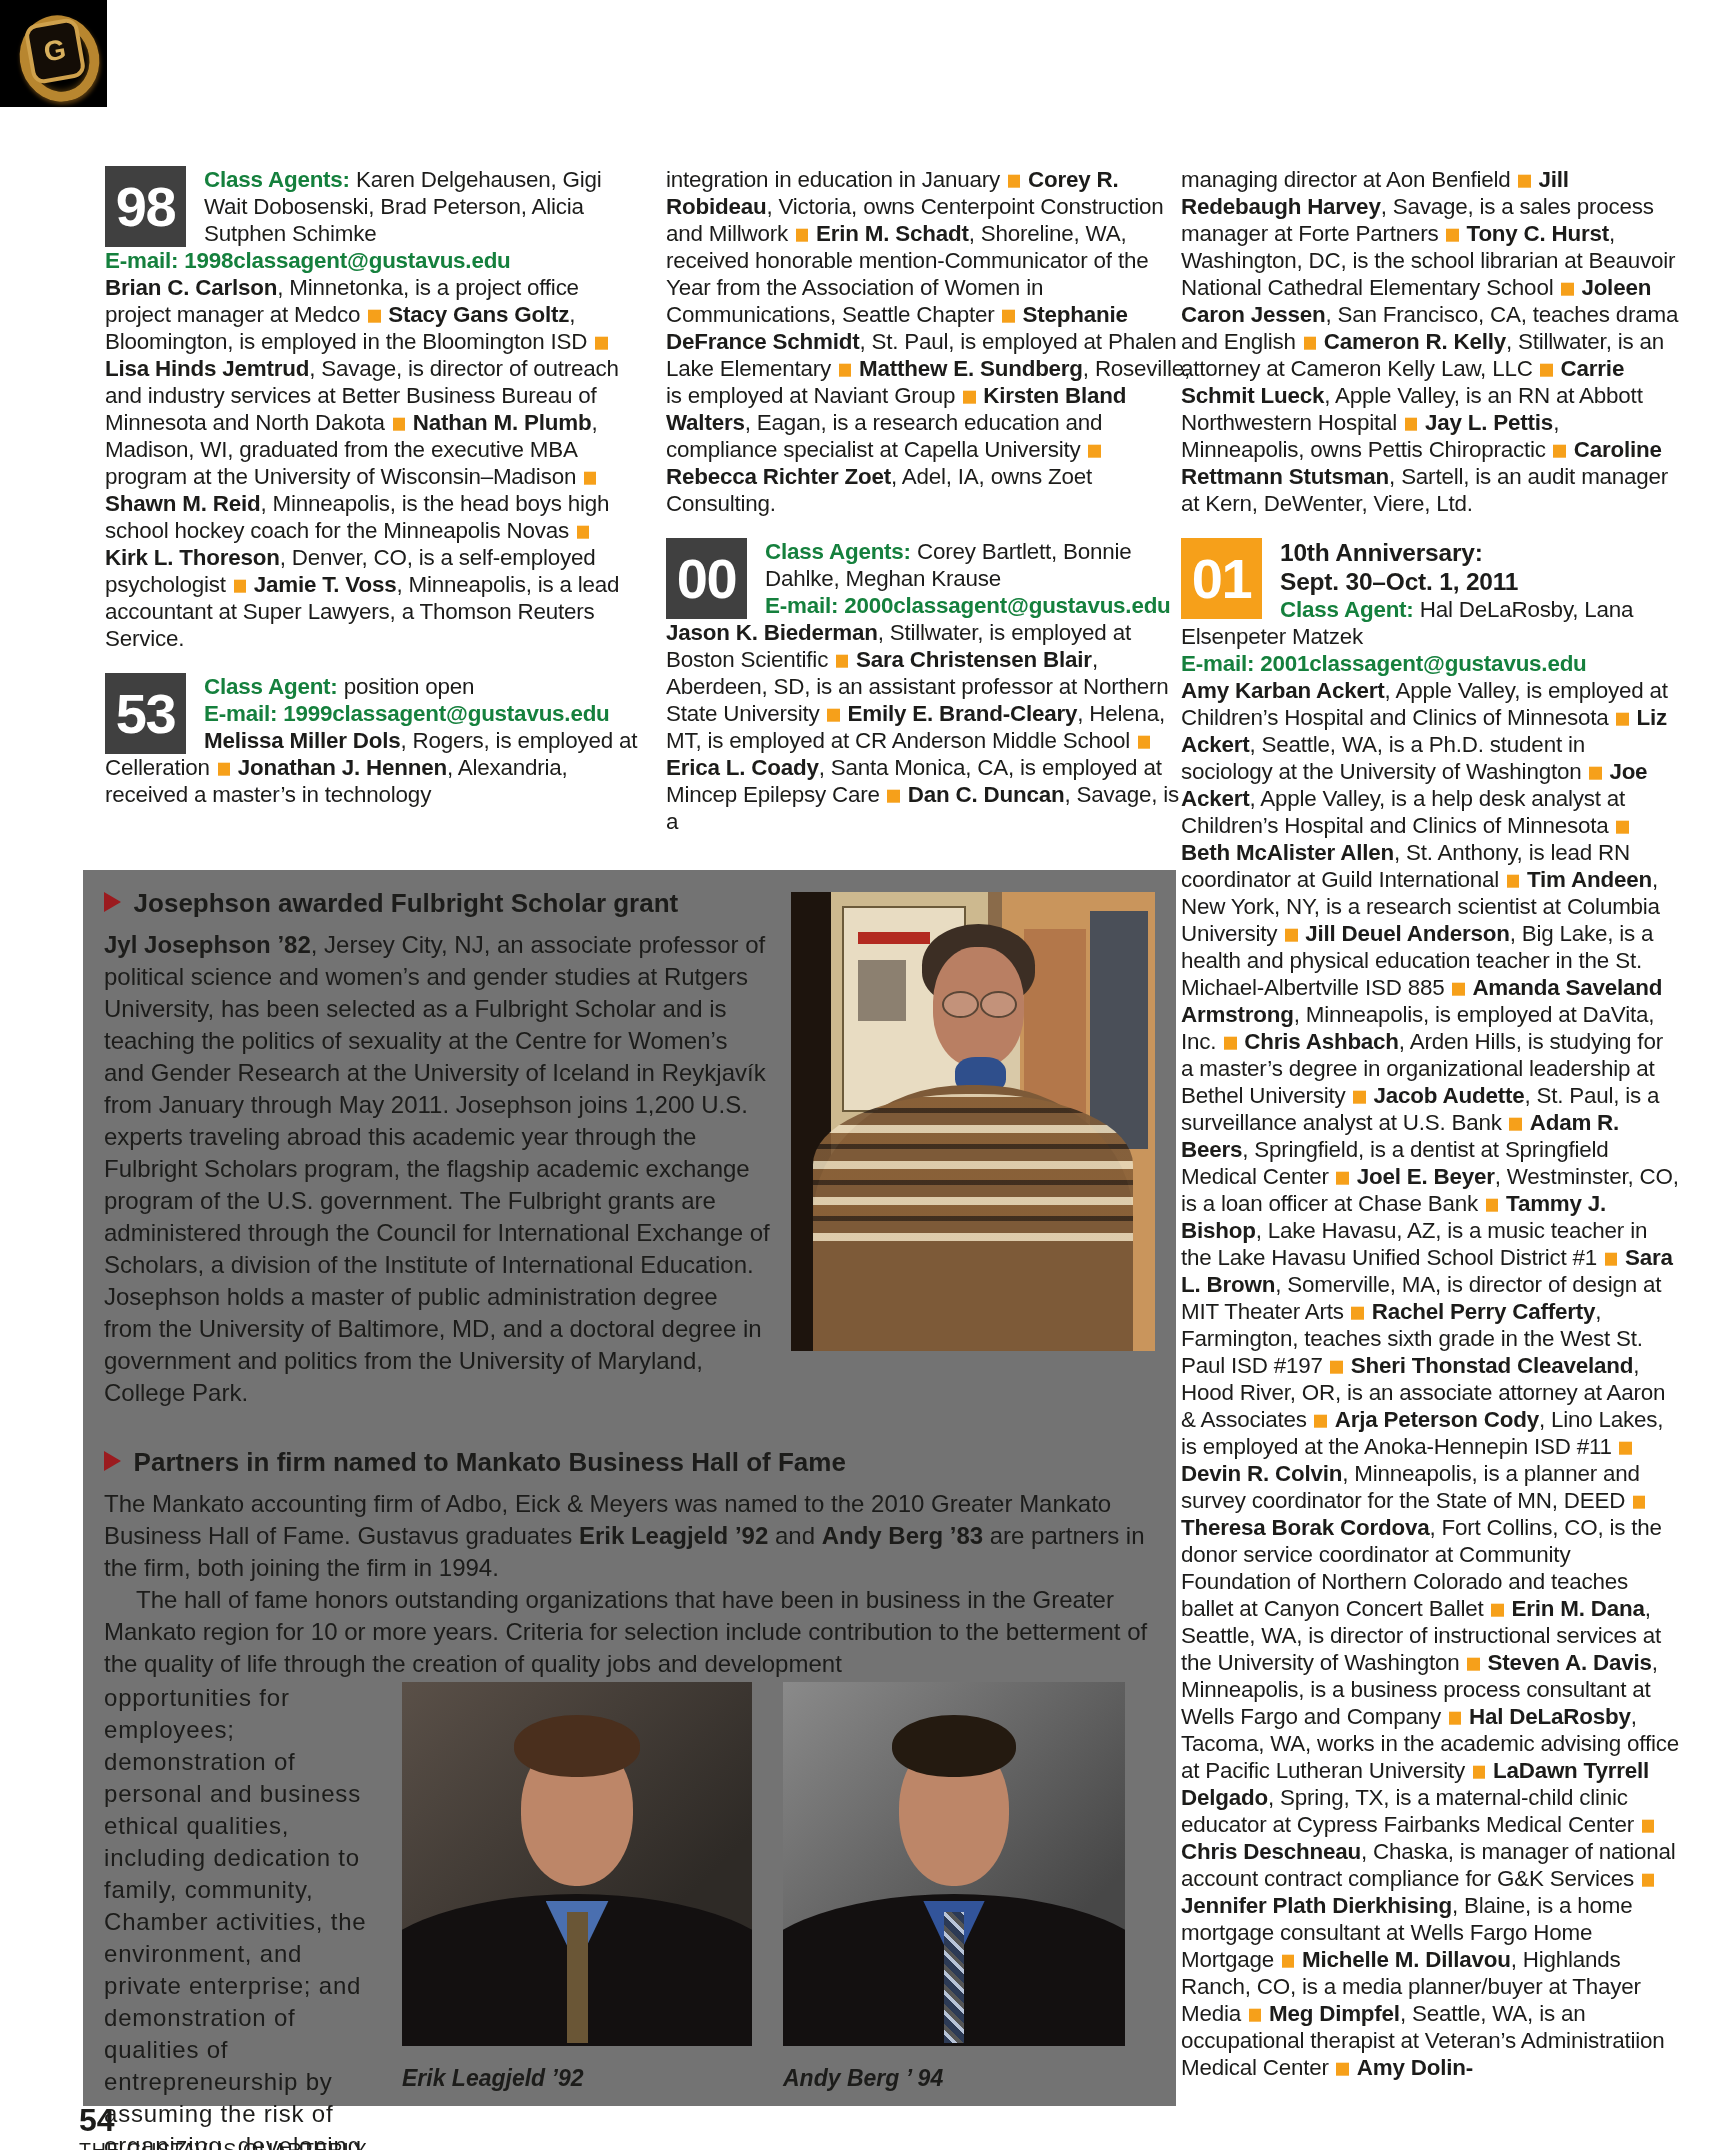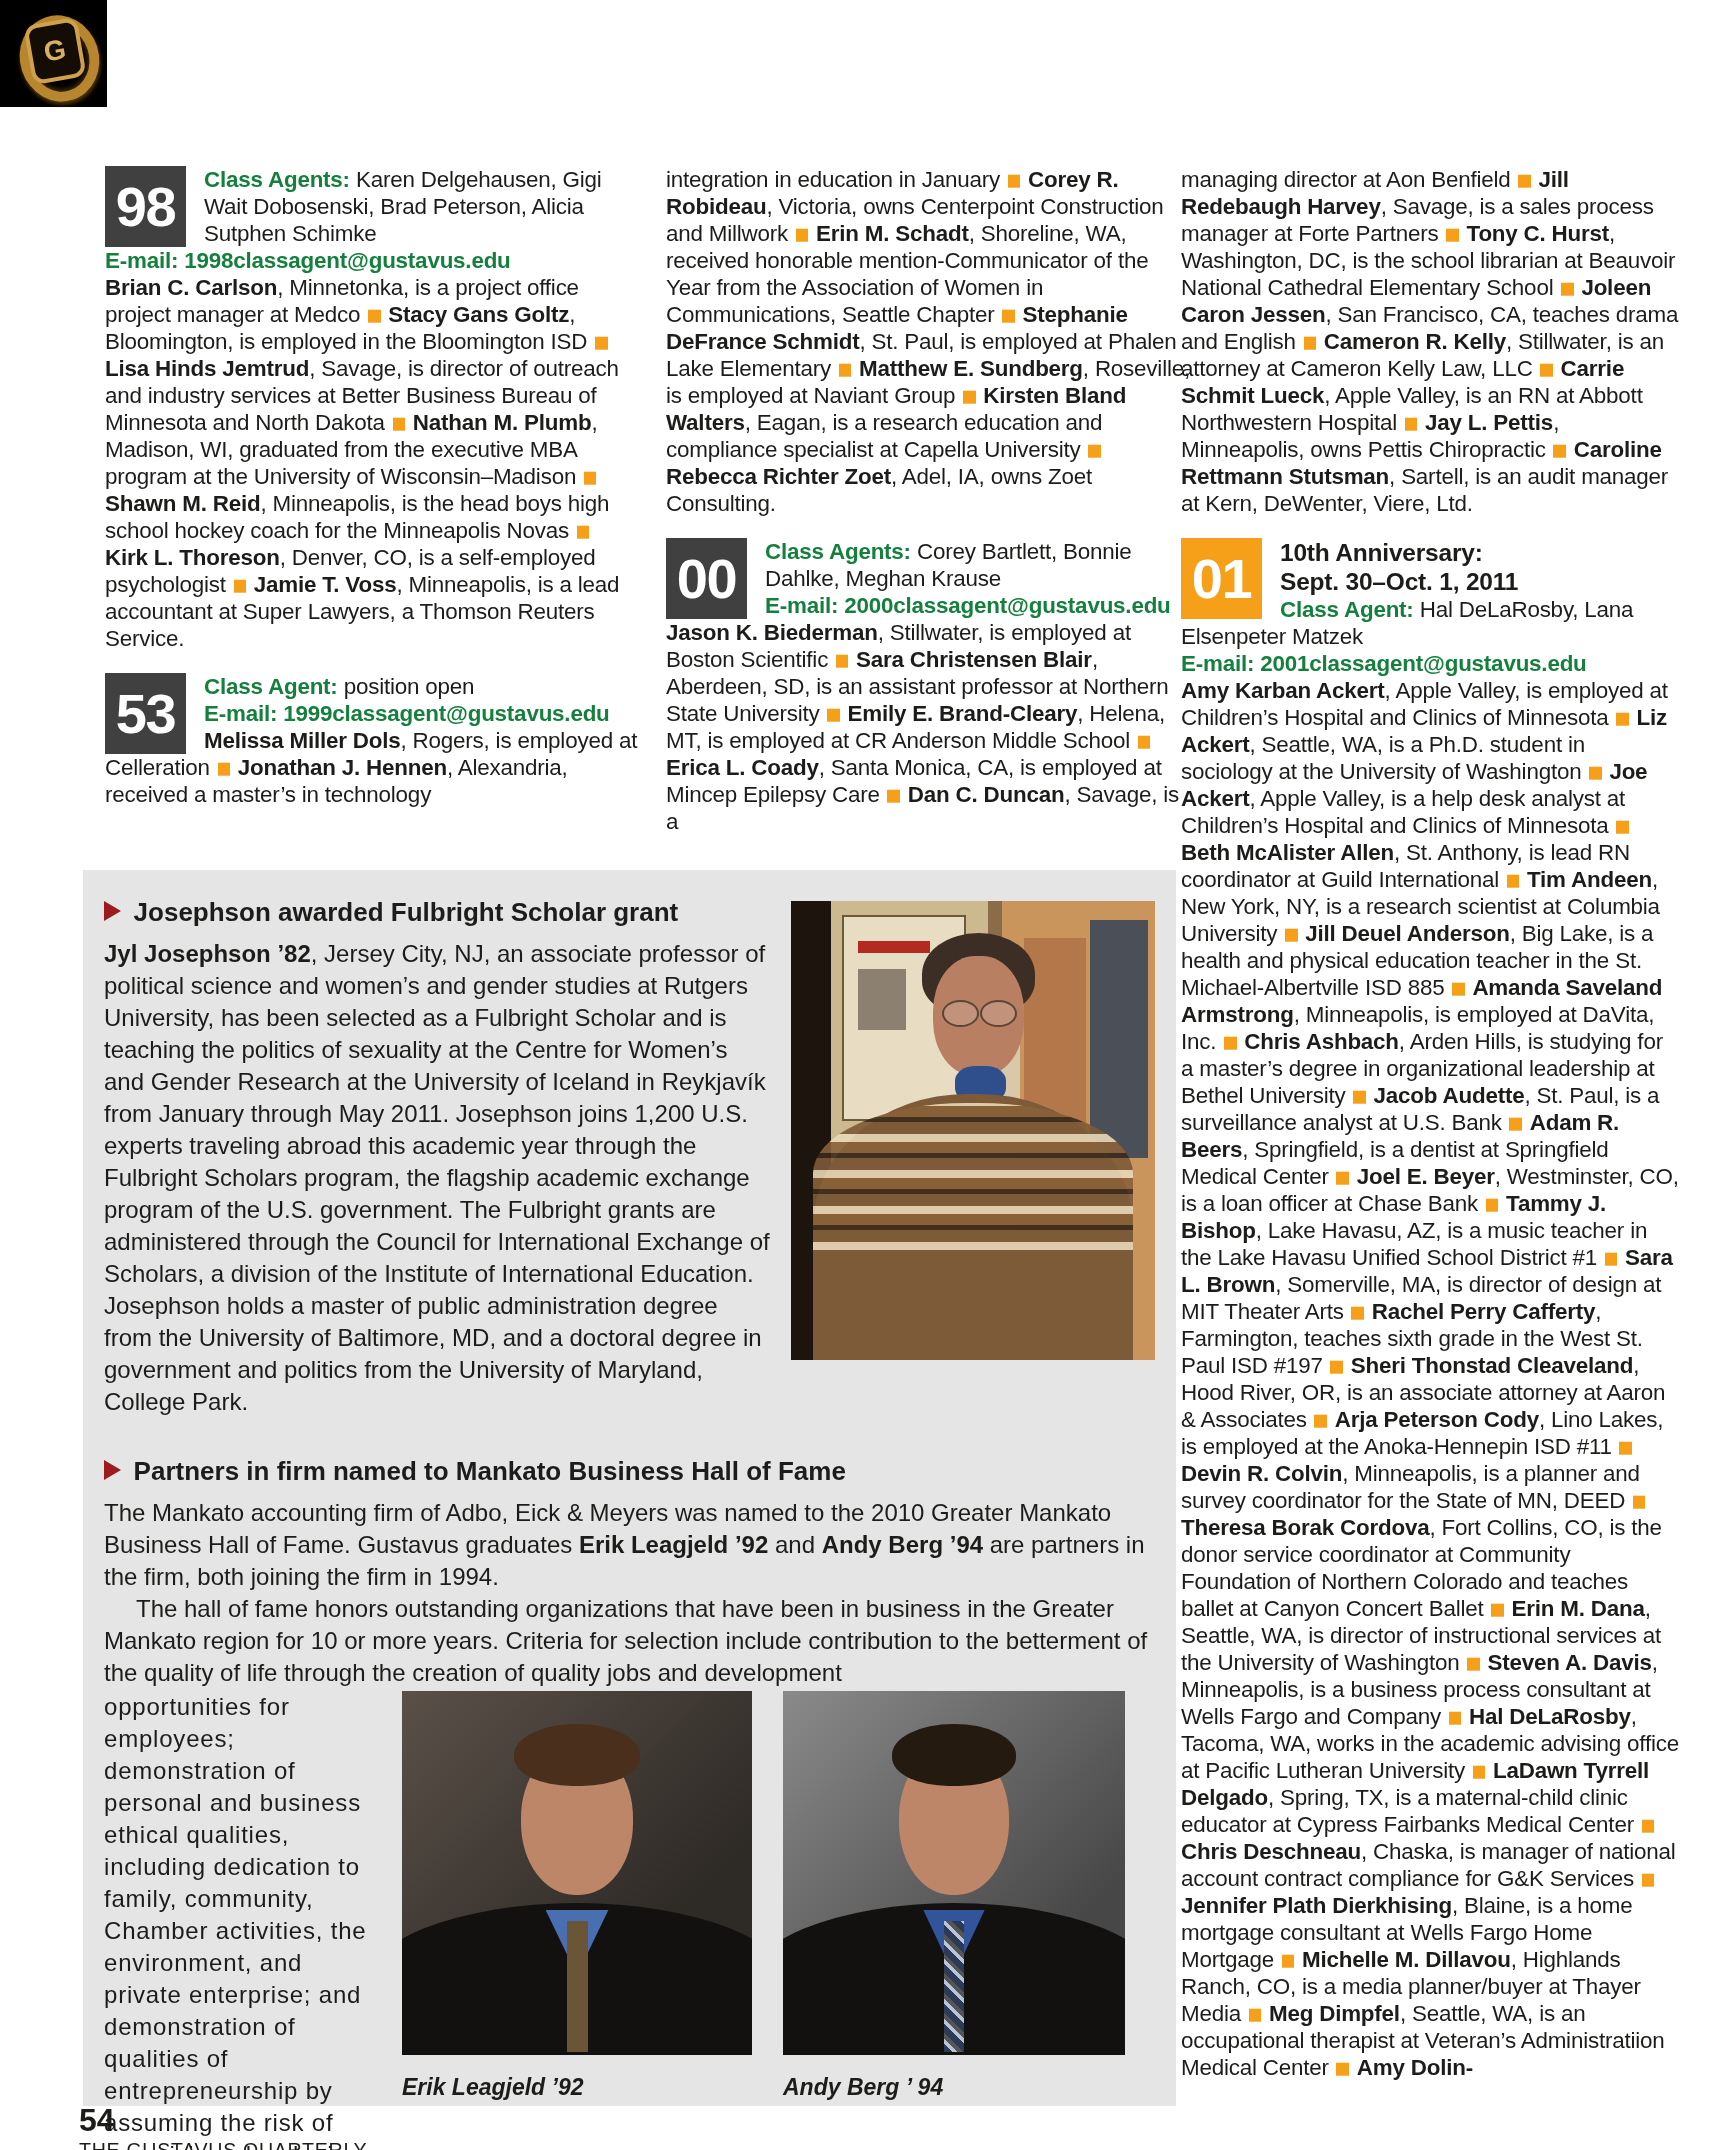--- a/index.html
+++ b/index.html
@@ -26,21 +26,21 @@
   .badge{float:left;width:81px;height:81px;margin-right:18px;background:#404040;
          color:#fff;font-weight:700;font-size:56px;line-height:81px;text-align:center;letter-spacing:-1.4px;}
   .badge.orange{background:#f6a01a;}
   .agent-label,.email-line{color:#15803d;font-weight:700;}
   .anniv{font-weight:700;font-size:24.5px;line-height:29px;letter-spacing:-0.2px;}
   .notes{margin-top:0;}
   .sq{display:inline-block;width:12.6px;height:12.6px;background:#f6a01a;margin:0 7.7px;transform:translateY(0.7px);}
   b{font-weight:700;}
   
   .feature-box{position:absolute;left:83px;top:870px;width:1093px;height:1236px;
-               background:#e5e5e5;padding:27px 21px;box-sizing:border-box;
+               background:#737373;padding:18px 21px;box-sizing:border-box;
                font-size:24px;line-height:32px;}
   .feat-title{font-weight:700;font-size:26px;line-height:31px;margin-bottom:9.8px;}
   .tri{display:inline-block;width:0;height:0;border-left:17px solid #9b1b1f;
        border-top:10.5px solid transparent;border-bottom:10.5px solid transparent;margin-right:12.6px;}
   
   .j-photo{float:right;width:364px;height:459px;margin:4.2px 0 8.4px 19.6px;position:relative;
            background:linear-gradient(90deg,#1d140d 0 11%,#cdb98f 11% 54%,#8a6b4a 54% 58%,#c9955c 58% 100%);overflow:hidden;}
   .j-bldg1{position:absolute;right:2%;top:4%;width:16%;height:52%;background:#4a4f58;}
   .j-bldg2{position:absolute;right:19%;top:8%;width:17%;height:44%;background:#b3774a;}
   .j-bldg3{position:absolute;right:37%;top:16%;width:8%;height:34%;background:#d9c9a8;}
@@ -146,21 +146,21 @@
       <div class="j-neck"></div>
       <div class="j-sweater"></div>
       <div class="j-yoke"></div>
     </div>
     <div class="feat-title"><span class="tri"></span><span>Josephson awarded Fulbright Scholar grant</span></div>
     <div><b>Jyl Josephson ’82</b>, Jersey City, NJ, an associate professor of political science and women’s and gender studies at Rutgers University, has been selected as a Fulbright Scholar and is teaching the politics of sexuality at the Centre for Women’s and Gender Research at the University of Iceland in Reykjavík from January through May 2011. Josephson joins 1,200 U.S. experts traveling abroad this academic year through the Fulbright Scholars program, the flagship academic exchange program of the U.S. government. The Fulbright grants are administered through the Council for International Exchange of Scholars, a division of the Institute of International Education. Josephson holds a master of public administration degree from the University of Baltimore, MD, and a doctoral degree in government and politics from the University of Maryland, College Park.</div>
   </div>
 
   <div class="mankato">
     <div class="feat-title"><span class="tri"></span><span>Partners in firm named to Mankato Business Hall of Fame</span></div>
-    <div class="m-p1">The Mankato accounting firm of Adbo, Eick &amp; Meyers was named to the 2010 Greater Mankato Business Hall of Fame. Gustavus graduates <b>Erik Leagjeld ’92</b> and <b>Andy Berg ’94</b> are partners in the firm, both joining the firm in 1994.</div>
+    <div class="m-p1">The Mankato accounting firm of Adbo, Eick &amp; Meyers was named to the 2010 Greater Mankato Business Hall of Fame. Gustavus graduates <b>Erik Leagjeld ’92</b> and <b>Andy Berg ’83</b> are partners in the firm, both joining the firm in 1994.</div>
     <div class="m-p2wide">The hall of fame honors outstanding organizations that have been in business in the Greater Mankato region for 10 or more years. Criteria for selection include contribution to the betterment of the quality of life through the creation of quality jobs and development</div>
     <div class="m-bottom">
       <div class="m-narrow">opportunities for employees; demonstration of personal and business ethical qualities, including dedication to family, community, Chamber activities, the environment, and private enterprise; and demonstration of qualities of entrepreneurship by assuming the risk of organizing, developing, and managing a successful business.</div>
       <div class="figure">
         <div class="headshot hs-erik">
           <div class="hs-face"></div>
           <div class="hs-hair"></div>
           <div class="hs-suit"></div>
           <div class="hs-shirt"></div>
           <div class="hs-tie"></div>

